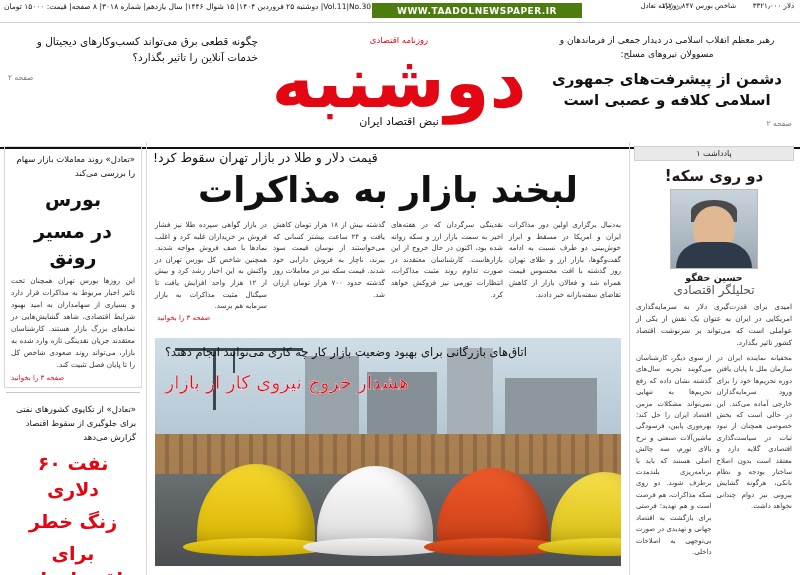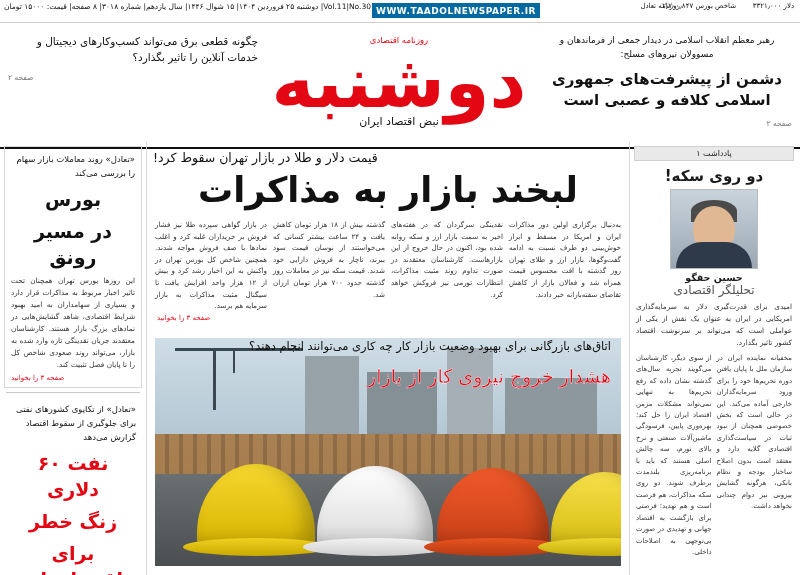--- a/index.html
+++ b/index.html
@@ -2,21 +2,21 @@
 <html lang="fa" dir="rtl"><head>
 <meta charset="utf-8">
 <style>
   html,body{margin:0;padding:0;background:#ffffff;}
   body{width:800px;height:575px;overflow:hidden;font-family:"DejaVu Sans","Liberation Sans",sans-serif;color:#1a1a1a;}
   .page{position:relative;width:800px;height:575px;background:#fff;}
 
   
   .topbar{position:absolute;top:0;left:0;width:800px;height:22px;background:#fff;border-bottom:1px solid #cfcfcf;display:flex;align-items:center;}
   .topbar .tb-left{position:absolute;left:4px;top:2px;font-size:7.5px;color:#111;line-height:1.35;direction:rtl;text-align:left;}
-  .topbar .tb-site{position:absolute;left:372px;top:3px;width:168px;height:15px;background:#0369a1;color:#fff;font-size:9px;letter-spacing:.5px;display:flex;align-items:center;justify-content:center;font-weight:bold;}
+  .topbar .tb-site{position:absolute;left:372px;top:3px;width:210px;height:15px;background:#4d7c0f;color:#fff;font-size:9px;letter-spacing:.5px;display:flex;align-items:center;justify-content:center;font-weight:bold;}
   .topbar .tb-right{position:absolute;right:6px;top:2px;font-size:7px;color:#111;line-height:1.4;text-align:right;}
   .topbar .tb-right2{position:absolute;right:64px;top:2px;font-size:7px;color:#111;line-height:1.4;text-align:center;}
   .topbar .tb-right3{position:absolute;right:120px;top:2px;font-size:7px;color:#111;line-height:1.4;text-align:center;}
 
   
   .masthead{position:absolute;top:22px;left:0;width:800px;height:118px;border-bottom:2px solid #111;margin-top:7px;}
   .logo-box{position:absolute;left:264px;top:4px;width:270px;height:108px;text-align:center;}
   .logo-top{font-size:8.5px;color:#e30613;margin-top:2px;}
   .logo-main{font-size:72px;line-height:74px;color:#e30613;font-weight:bold;letter-spacing:-2px;}
   .logo-sub{font-size:11px;color:#111;margin-top:-4px;}
@@ -57,21 +57,21 @@
   
   .photo{position:absolute;left:8px;right:8px;top:196px;height:228px;background:linear-gradient(#b9ccd8,#8fa9b8);overflow:hidden;}
   .sky{position:absolute;inset:0;background:linear-gradient(#cfdde6 0%,#b2c6d2 45%,#8ea3ae 70%,#6d7d86 100%);}
   .crane{position:absolute;left:18px;top:10px;width:120px;height:70px;}
   .crane i{position:absolute;background:#3b4750;}
   .bld{position:absolute;background:#7d848a;}
   .pallets{position:absolute;left:0;right:0;bottom:86px;height:46px;background:repeating-linear-gradient(90deg,#a8743c 0 10px,#8a5d2d 10px 14px);opacity:.85;}
   .ground{position:absolute;left:0;right:0;bottom:0;height:92px;background:linear-gradient(#6a6f72,#4a4e51);}
   .helmet{position:absolute;bottom:16px;border-radius:60px 60px 14px 14px/70px 70px 10px 10px;box-shadow:inset -10px -8px 18px rgba(0,0,0,.25);}
   .brim{position:absolute;bottom:-6px;left:-12%;width:124%;height:18px;border-radius:50%;}
-  .ph-overlay{position:absolute;left:0;right:0;top:0;padding:0 10px 0;direction:rtl;text-align:right;}
+  .ph-overlay{position:absolute;left:0;right:0;top:0;padding:6px 10px 0;direction:rtl;text-align:left;}
   .ph-q{font-size:11.5px;color:#111;background:rgba(255,255,255,.0);line-height:16px;}
   .ph-head{font-size:19px;line-height:36px;font-weight:normal;color:#e30613;-webkit-text-stroke:0.3px #fff;margin-top:4px;}
 
   
   .col-right{position:absolute;right:0;top:0;width:172px;height:433px;}
   .r-tab{margin:4px 6px 0;background:#e9e9e9;border:1px solid #d0d0d0;font-size:8px;text-align:center;padding:2px 4px;direction:rtl;}
   .r-title{font-size:15px;font-weight:bold;text-align:center;margin:6px 0 4px;direction:rtl;}
   .r-photo{width:86px;height:78px;margin:0 auto;background:linear-gradient(#c9d3dc,#9aa7b2);border:1px solid #bbb;position:relative;overflow:hidden;}
   .r-face{position:absolute;left:50%;top:16px;transform:translateX(-50%);width:42px;height:46px;background:#e0b894;border-radius:50% 50% 45% 45%;}
   .r-hair{position:absolute;left:50%;top:10px;transform:translateX(-50%);width:46px;height:22px;background:#4a4a4a;border-radius:50% 50% 0 0;}

